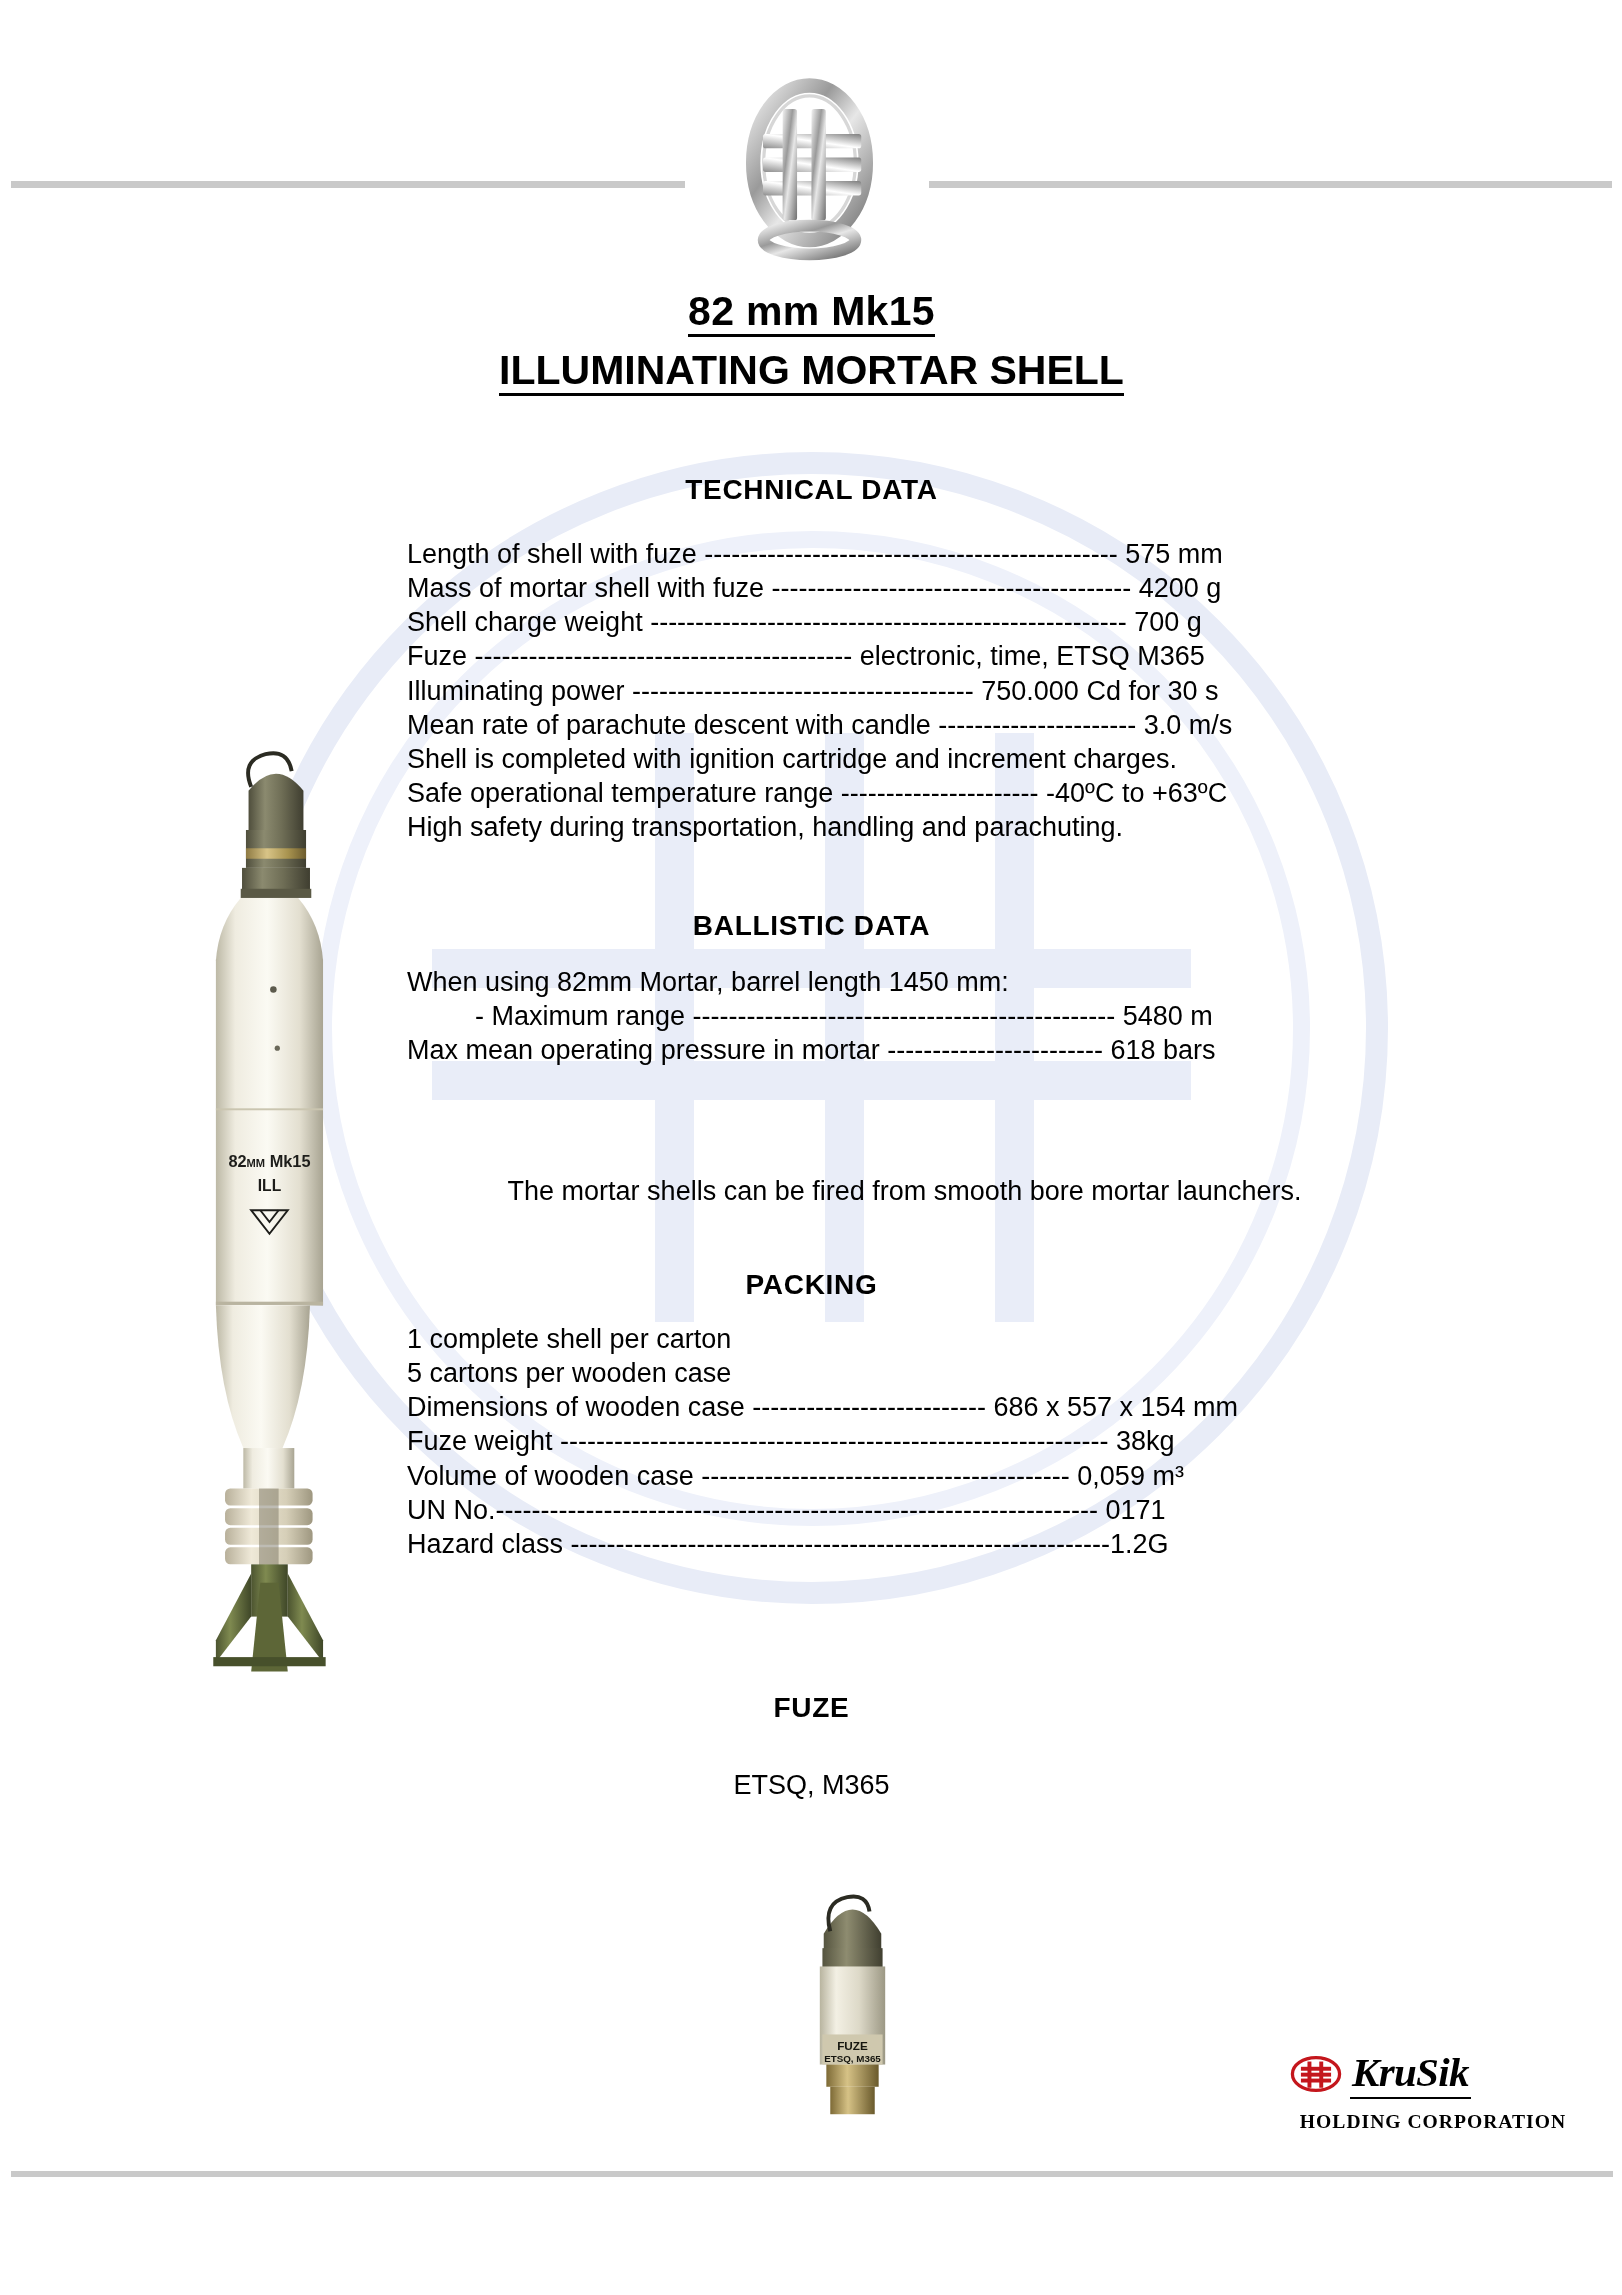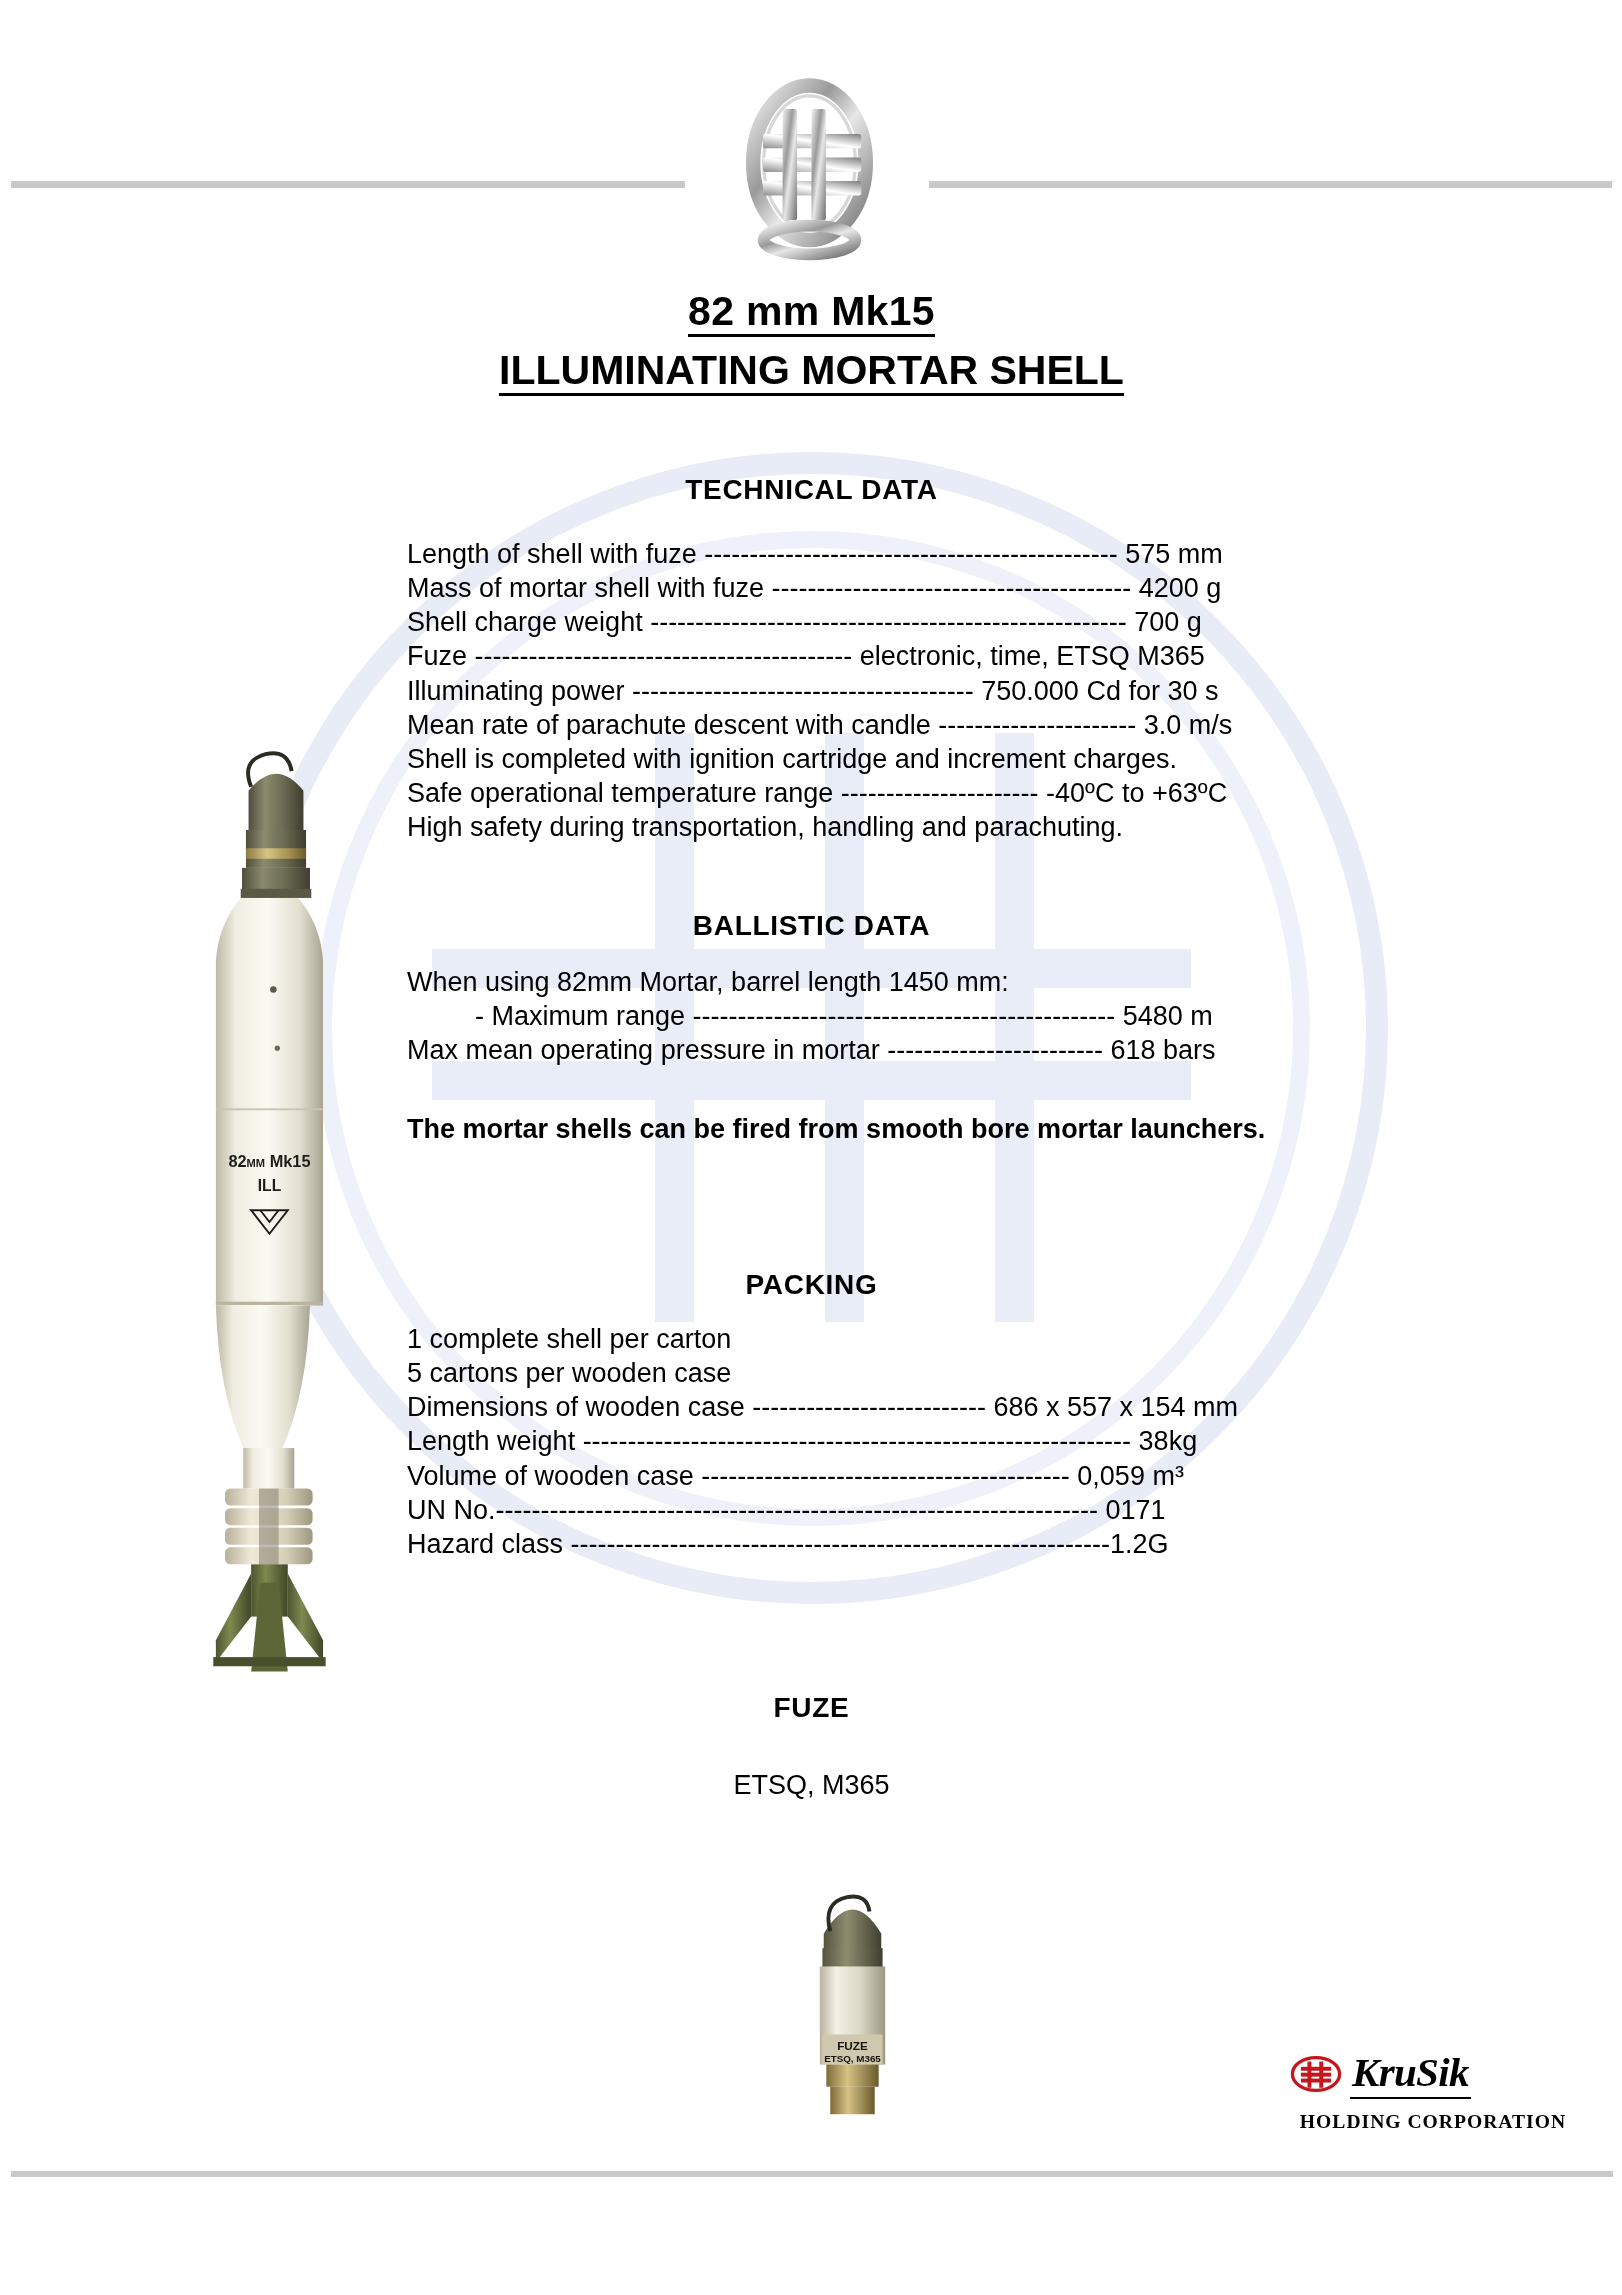--- a/index.html
+++ b/index.html
@@ -102,21 +102,21 @@
     left:407px;
     width:995px;
     font-size:27px;
     line-height:1.265;
     z-index:4;
     white-space:nowrap;
   }
   .block .ln { display:block; }
   .b-tech { top:537px; }
   .b-bal  { top:965px; }
-  .b-note { top:1112px; font-weight:bold; }
+  .b-note { top:1174px; font-weight:normal;text-align:center; }
   .b-pack { top:1322px; }
   .b-fuzeval {
     position:absolute;
     top:1770px; left:0; width:100%;
     text-align:center;
     font-size:27px;
     z-index:4;
   }
   .indent { padding-left:68px; }
 
@@ -232,21 +232,21 @@
   <span class="ln indent">- Maximum range ----------------------------------------------- 5480 m</span>
   <span class="ln">Max mean operating pressure in mortar ------------------------ 618 bars</span>
 </div>
 <div class="block b-note">The mortar shells can be fired from smooth bore mortar launchers.</div>
 
 <div class="section-head sh-pack">PACKING</div>
 <div class="block b-pack">
   <span class="ln">1 complete shell per carton</span>
   <span class="ln">5 cartons per wooden case</span>
   <span class="ln">Dimensions of wooden case -------------------------- 686 x 557 x 154 mm</span>
-  <span class="ln">Length weight ------------------------------------------------------------- 38kg</span>
+  <span class="ln">Fuze weight ------------------------------------------------------------- 38kg</span>
   <span class="ln">Volume of wooden case ----------------------------------------- 0,059 m³</span>
   <span class="ln">UN No.------------------------------------------------------------------- 0171</span>
   <span class="ln">Hazard class ------------------------------------------------------------1.2G</span>
 </div>
 
 <div class="section-head sh-fuze">FUZE</div>
 <div class="b-fuzeval">ETSQ,  M365</div>
 
 <div class="shell-photo">
   <svg viewBox="0 0 300 1530" width="196" height="1001">

